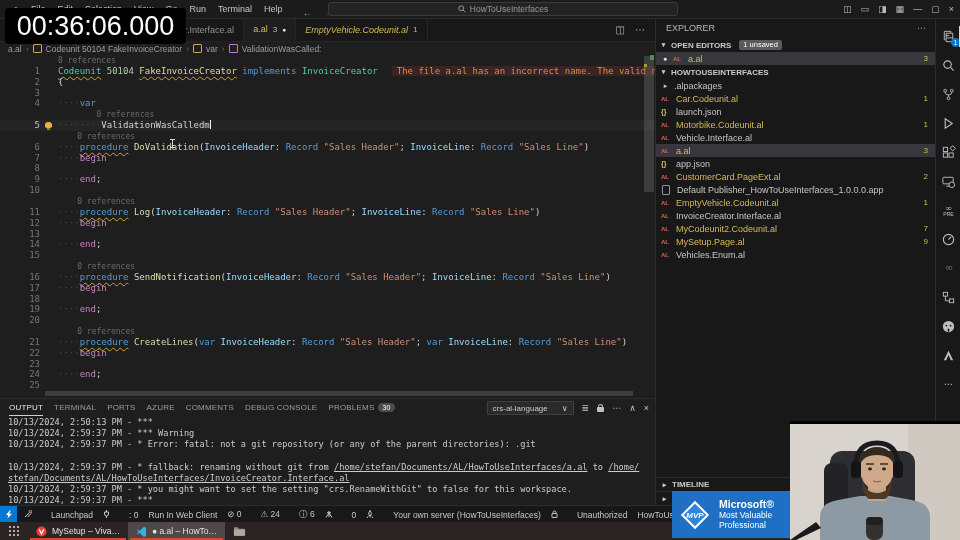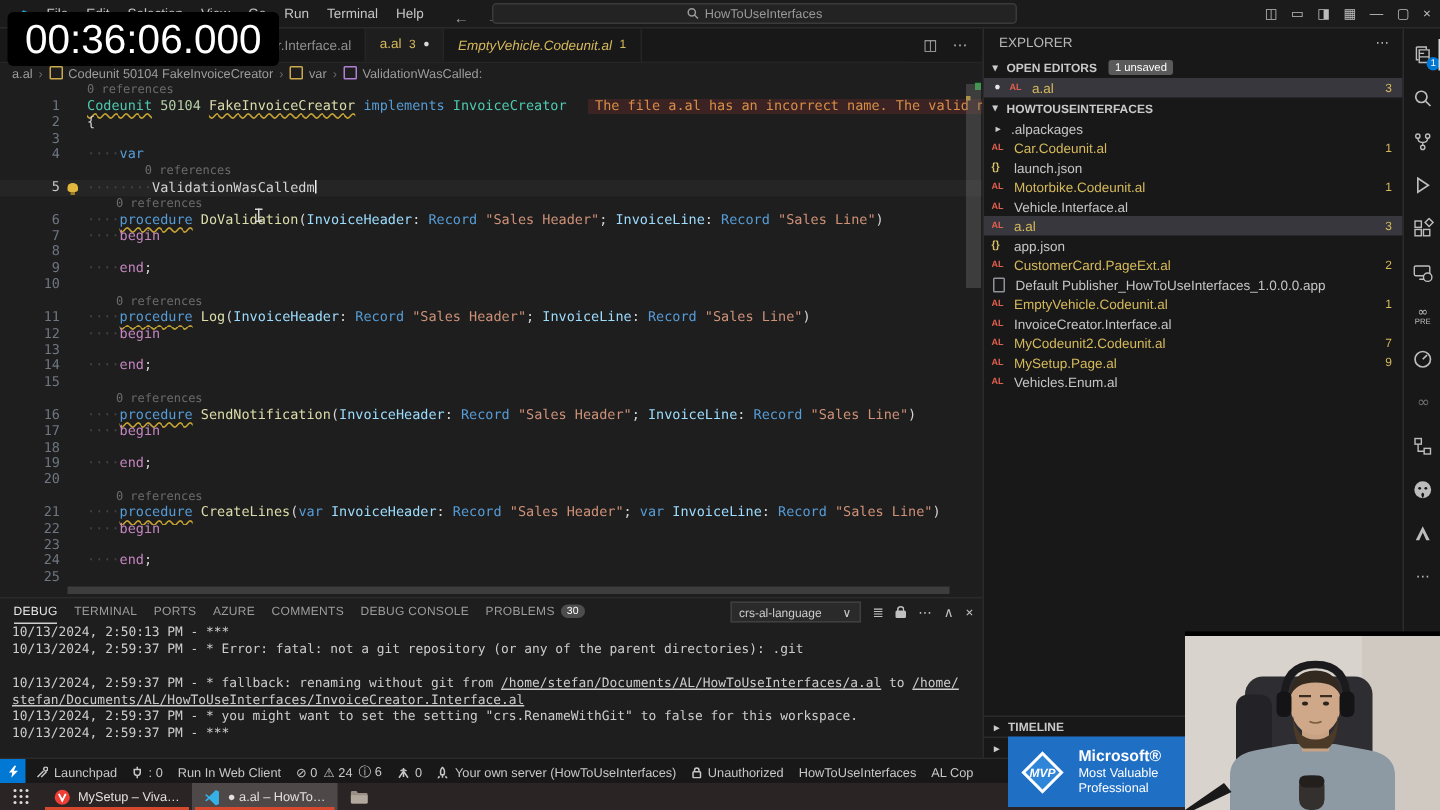--- a/index.html
+++ b/index.html
@@ -73,21 +73,21 @@
                     border:1px solid #c0c0c0;border-bottom:none;border-radius:3px 3px 0 0;}
   .panel-content{position:absolute;left:0;top:18px;right:0;bottom:0;padding-left:8px;
                  font-family:"DejaVu Sans Mono",monospace;font-size:8.6px;line-height:11.2px;color:#ccc;}
   .oline{white-space:pre;}
   .olink{text-decoration:underline;}
   
   .statusbar{position:absolute;left:0;top:505px;width:960px;height:17px;background:#181818;
              border-top:1px solid #2b2b2b;display:flex;align-items:center;font-size:8.5px;color:#c8c8c8;}
   .sb-remote{width:17px;height:17px;background:#0078d4;display:flex;align-items:center;
              justify-content:center;margin-right:7px;flex:none;}
-  .sb-item{display:flex;align-items:center;gap:4px;margin-right:10px;white-space:nowrap;}
+  .sb-item{display:flex;align-items:flex-start;gap:19px;margin-right:10px;white-space:nowrap;}
   .sb-item svg{flex:none;}
   
   .taskbar{position:absolute;left:0;top:522px;width:960px;height:18px;background:#2a2424;
            display:flex;align-items:center;}
   .tk-item{height:18px;display:flex;align-items:center;gap:5px;padding:0 8px;position:relative;
            color:#e3e0dd;font-size:8.5px;white-space:nowrap;}
   .tk-item.active{background:#4f4848;}
   .tk-item .ul{position:absolute;left:2px;right:2px;bottom:0;height:2px;background:#d6492f;}
   
   .sidebar{position:absolute;left:655px;top:18px;width:280px;height:487px;background:#181818;
@@ -250,21 +250,21 @@
       <div class="ovr-y"></div>
       <div class="vsb-thumb"></div>
     </div>
     <div class="hsb"></div>
     <div class="mousebeam"></div>
   </div>
 
   <div class="panel">
     <div class="panel-header" id="paneltabs">
         <div class="ptab active">
-          <span>DEBUG</span>
+          <span>OUTPUT</span>
         </div>
         <div class="ptab">
           <span>TERMINAL</span>
         </div>
         <div class="ptab">
           <span>PORTS</span>
         </div>
         <div class="ptab">
           <span>AZURE</span>
         </div>
@@ -287,20 +287,21 @@
       <span id="panelicons" style="display:flex;gap:8px;align-items:center;">
           <span>≣</span>
           <span class="lock-css"></span>
           <span>⋯</span>
           <span>∧</span>
           <span>×</span>
         </span>
     </div>
     <div class="panel-content" id="outputlines">
         <div class="oline"><span>10/13/2024, 2:50:13 PM - ***</span></div>
+        <div class="oline"><span>10/13/2024, 2:59:37 PM - *** Warning</span></div>
         <div class="oline"><span>10/13/2024, 2:59:37 PM - * Error: fatal: not a git repository (or any of the parent directories): .git</span></div>
         <div class="oline"> </div>
         <div class="oline"><span>10/13/2024, 2:59:37 PM - * fallback: renaming without git from </span><span class="olink">/home/stefan/Documents/AL/HowToUseInterfaces/a.al</span><span> to </span><span class="olink">/home/</span></div>
         <div class="oline"><span class="olink">stefan/Documents/AL/HowToUseInterfaces/InvoiceCreator.Interface.al</span></div>
         <div class="oline"><span>10/13/2024, 2:59:37 PM - * you might want to set the setting "crs.RenameWithGit" to false for this workspace.</span></div>
         <div class="oline"><span>10/13/2024, 2:59:37 PM - ***</span></div>
       </div>
   </div>
 
   <div class="statusbar">

